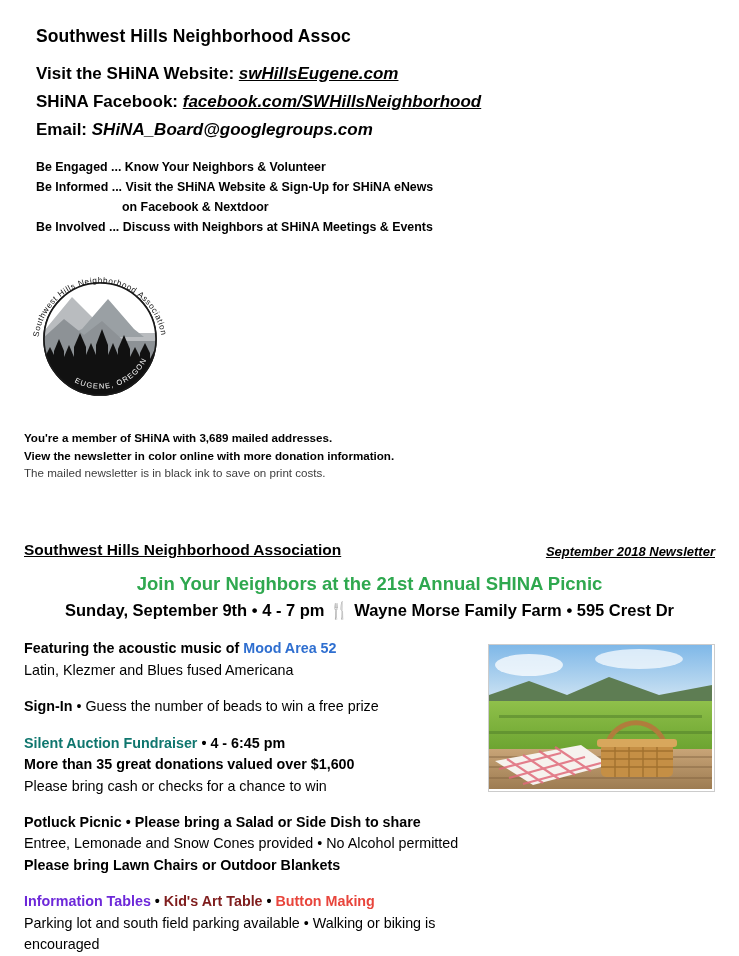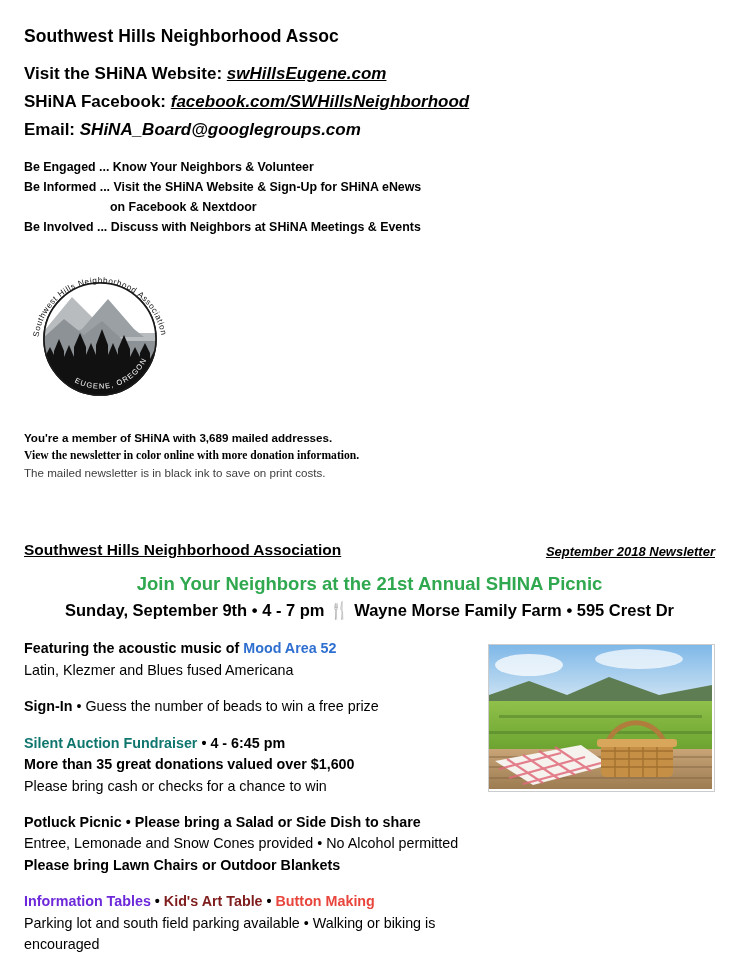--- a/index.html
+++ b/index.html
@@ -17,21 +17,21 @@
   }
   .page {
     position: relative;
     width: 739px;
     height: 956px;
     box-sizing: border-box;
   }
 
   
   .top-block {
-    padding: 26px 24px 0 24px;
+    padding: 26px 24px 0 36px;
   }
   .org-title {
     font-size: 17.5px;
     font-weight: bold;
     letter-spacing: 0.1px;
     margin: 0 0 16px 0;
   }
   .contact-line {
     font-size: 17px;
     font-weight: bold;
@@ -76,21 +76,20 @@
   }
   .member-note .l1 {
     font-size: 11.6px;
     font-weight: bold;
     line-height: 1.5;
   }
   .member-note .l2 {
     font-size: 11.6px;
     font-weight: bold;
     line-height: 1.5;
-    font-family: Liberation Serif, serif;
   }
   .member-note .l3 {
     font-size: 11.6px;
     color: #3d3d3d;
     line-height: 1.5;
   }
 
   
   .nl-header {
     margin: 60px 24px 0 24px;

